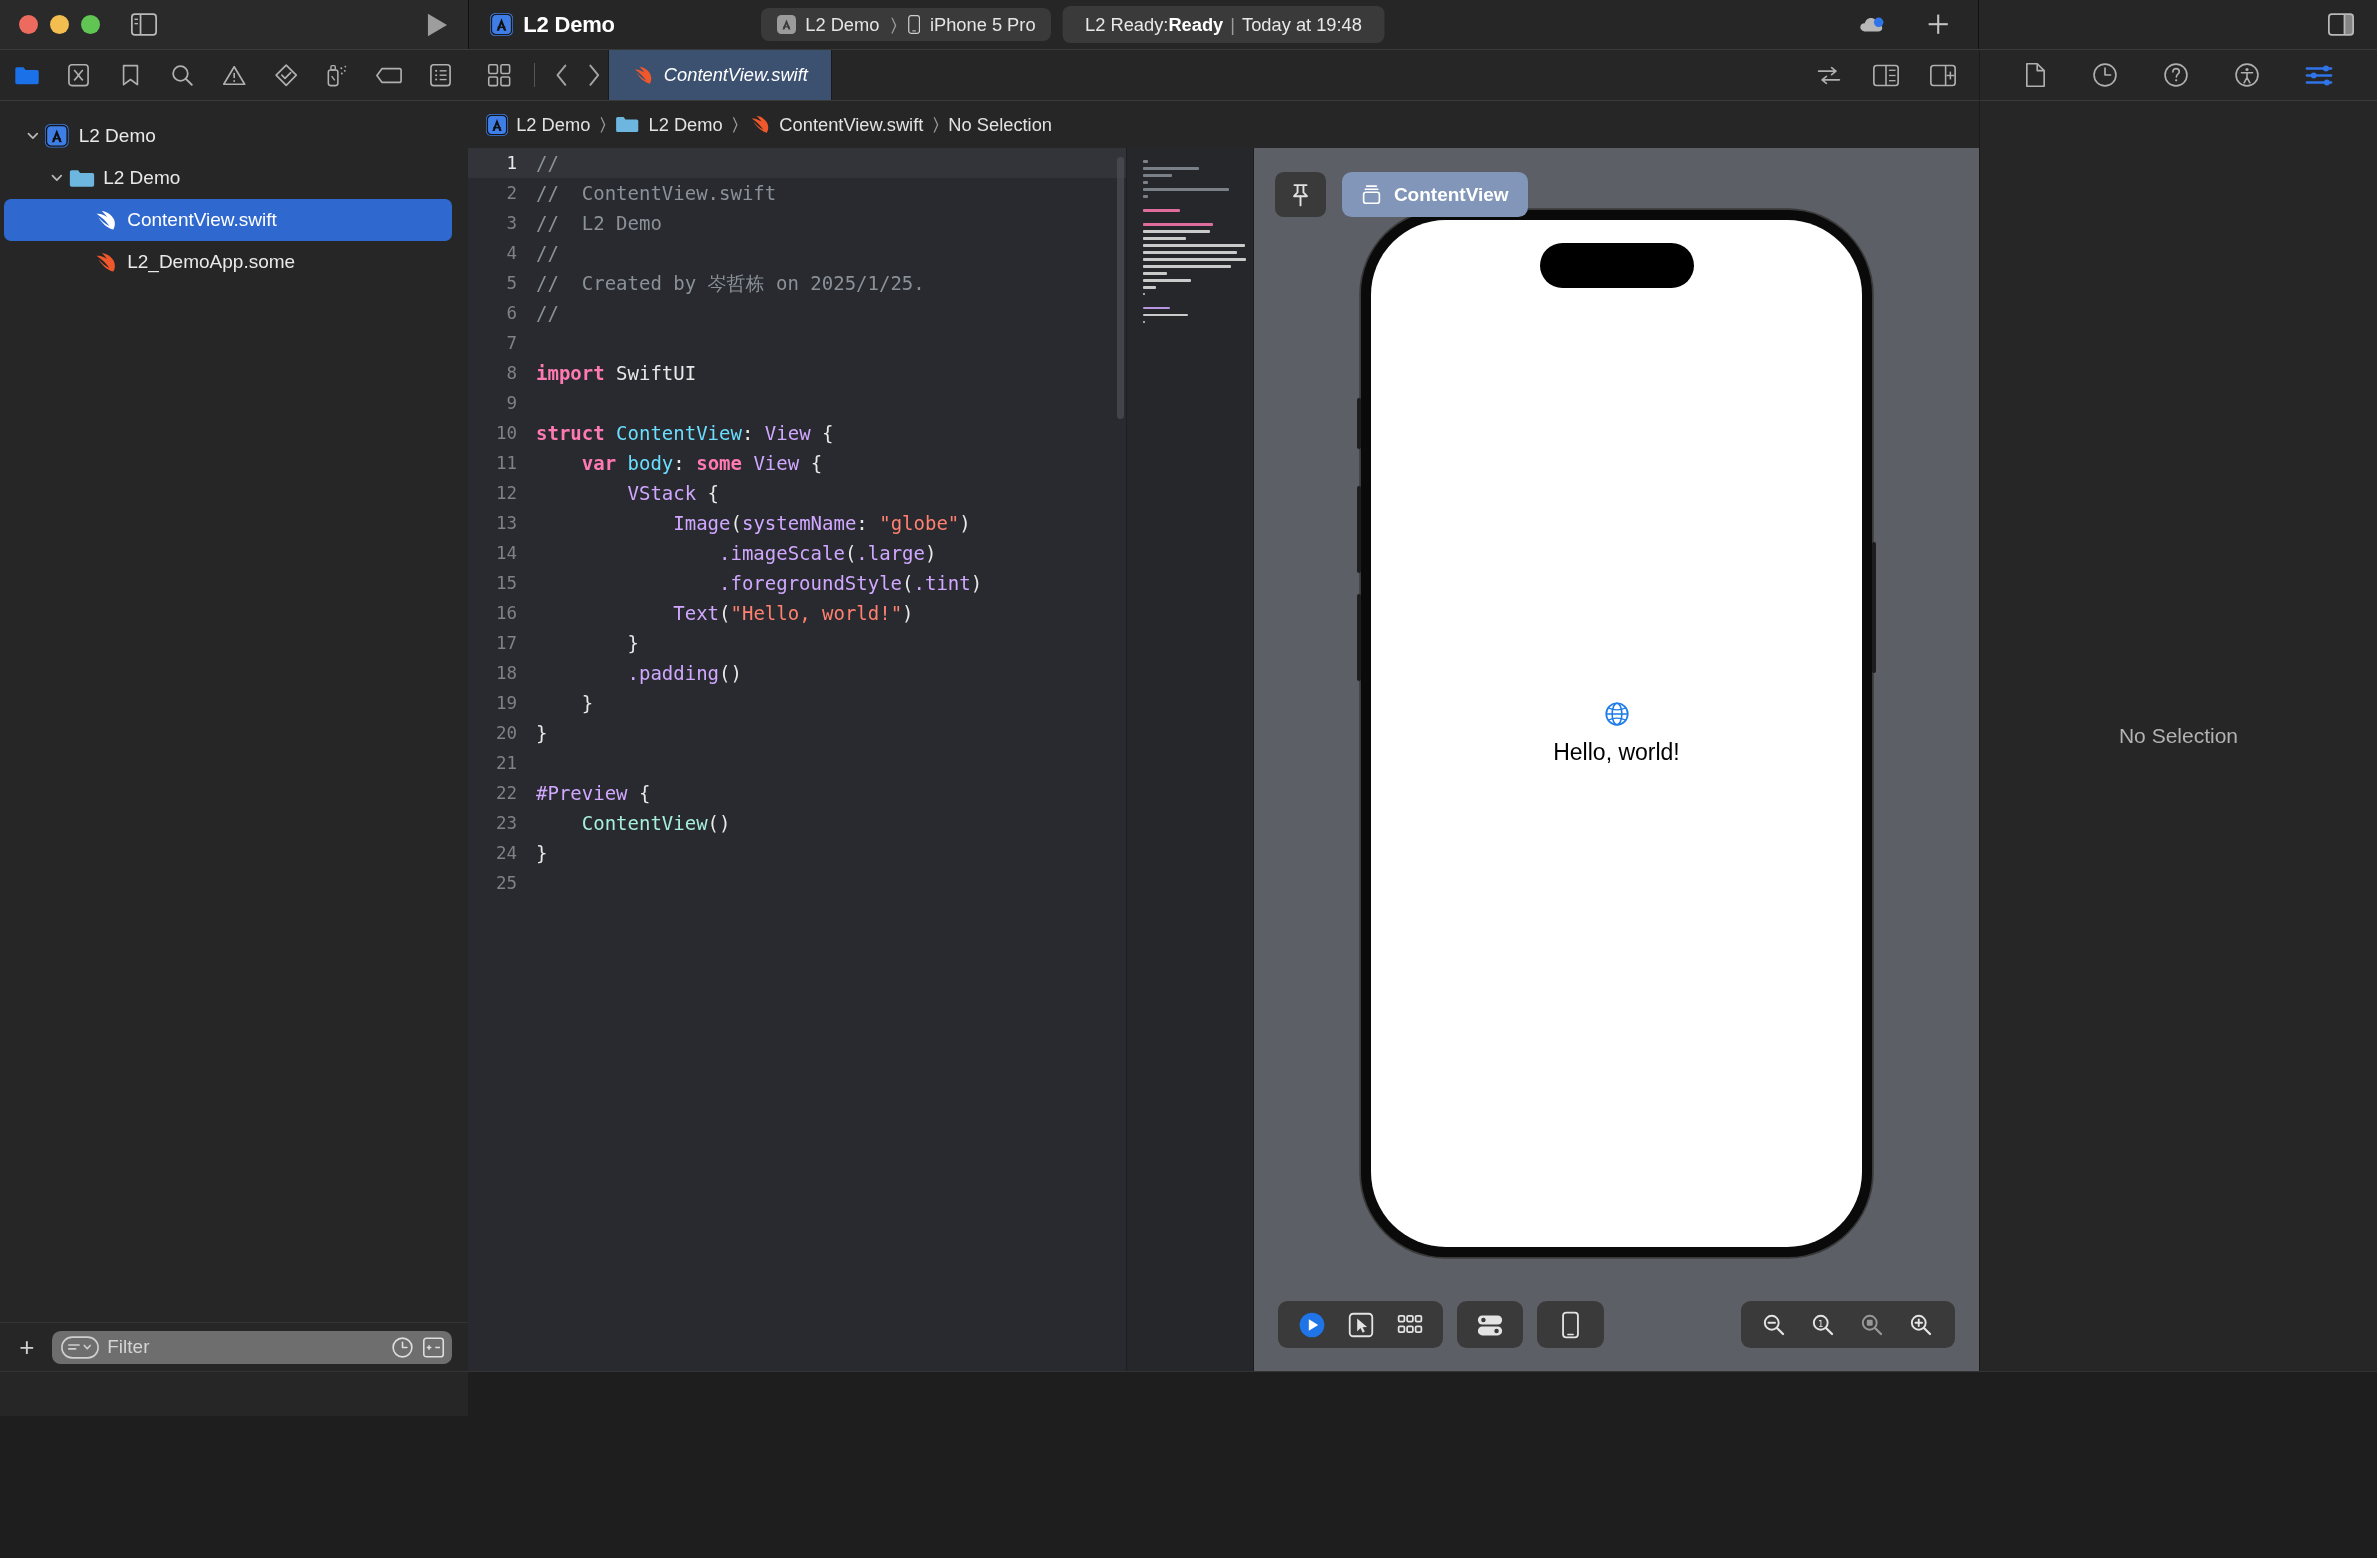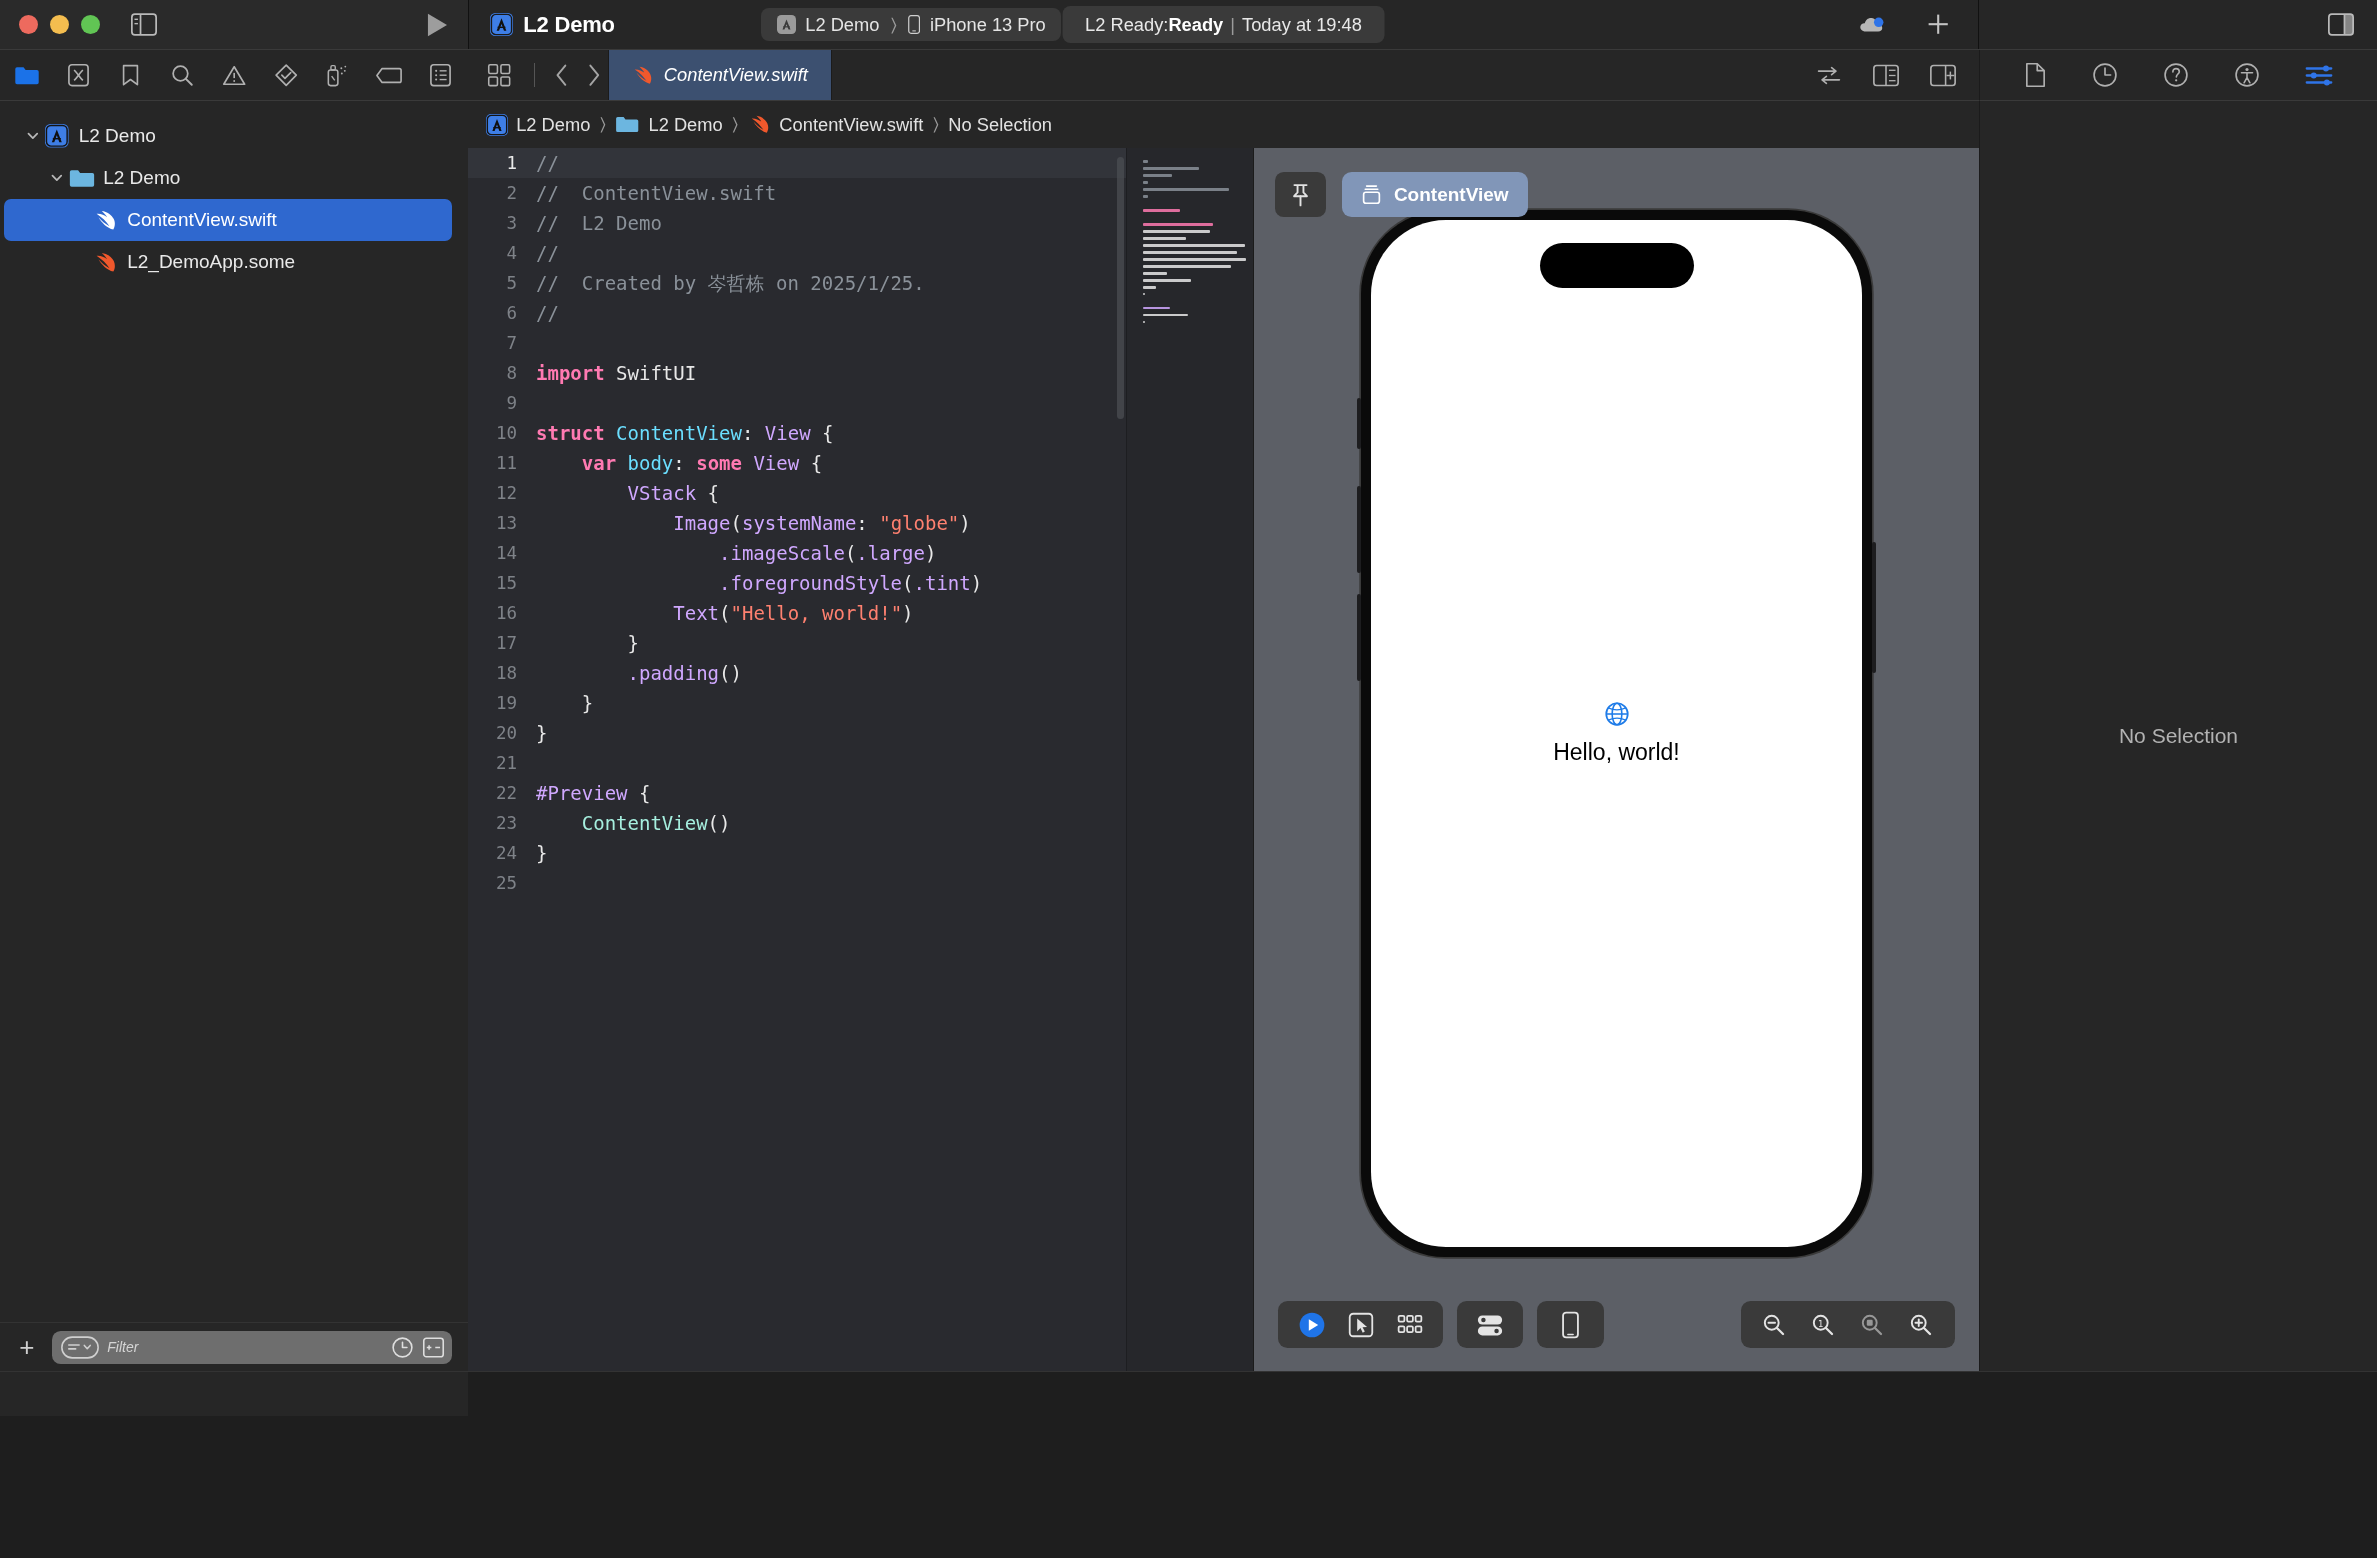--- a/index.html
+++ b/index.html
@@ -86,21 +86,21 @@
   .tree-row.sel { background: #2f68cf; color: #fff; }
   .disc { width: 23px; height: 23px; display: flex; align-items: center; justify-content: center; flex: none; }
   .tree-ico { width: 26px; height: 26px; flex: none; display: flex; align-items: center; justify-content: center; margin-right: 8.7px; }
   .tree-label { white-space: nowrap; overflow: hidden; text-overflow: ellipsis; }
 
   .nav-filter { height: 49px; display: flex; align-items: center; gap: 14px; padding: 0 15.7px; background: #262626; border-top: 0.9px solid #333; }
   .filter-plus { color: #cfcfcf; font-size: 26px; line-height: 1; padding: 0 3.5px; }
   .filter-field {
     flex: 1; height: 33px; background: #6e6e6e; border-radius: 8.7px;
     display: flex; align-items: center; gap: 8.7px; padding: 0 7px 0 8.7px;
-    color: #d8d8d8; font-size: 14px; font-style: italic;
+    color: #d8d8d8; font-size: 19px;
   }
   .filter-ph { color: #d4d4d4; flex: 1; }
 
   
   .editor-col { flex: 1; display: flex; flex-direction: column; min-width: 0; background: #292a2f; border-top: 0.9px solid #3a3a3a; }
   .breadcrumb {
     height: 47px; display: flex; align-items: center; gap: 0;
     padding: 0 17.5px; background: #262626; color: #e2e2e2; font-size: 18.3px; flex: none;
   }
   .crumb { display: flex; align-items: center; gap: 8.7px; }
@@ -219,21 +219,21 @@
             </svg>
         </span>
         <span>L2 Demo</span>
         <span class="sep">〉</span>
         <span>
           <svg width="12.2" height="19" viewBox="0 0 14 22">
               <rect x="0.8" y="0.8" width="12.4" height="20.4" rx="2.6" fill="none" stroke="#cfcfcf" stroke-width="1.4"></rect>
               <line x1="5" y1="18.4" x2="9" y2="18.4" stroke="#cfcfcf" stroke-width="1.2"></line>
             </svg>
         </span>
-        <span>iPhone 13 Pro</span>
+        <span>iPhone 5 Pro</span>
       </div>
 
       <div class="status-pill">
         <span>L2 Ready: </span>
           <b>Ready</b>
           <span class="bar">|</span>
           <span>Today at 19:48</span>
       </div>
 
       <div class="tb-right-icons">

